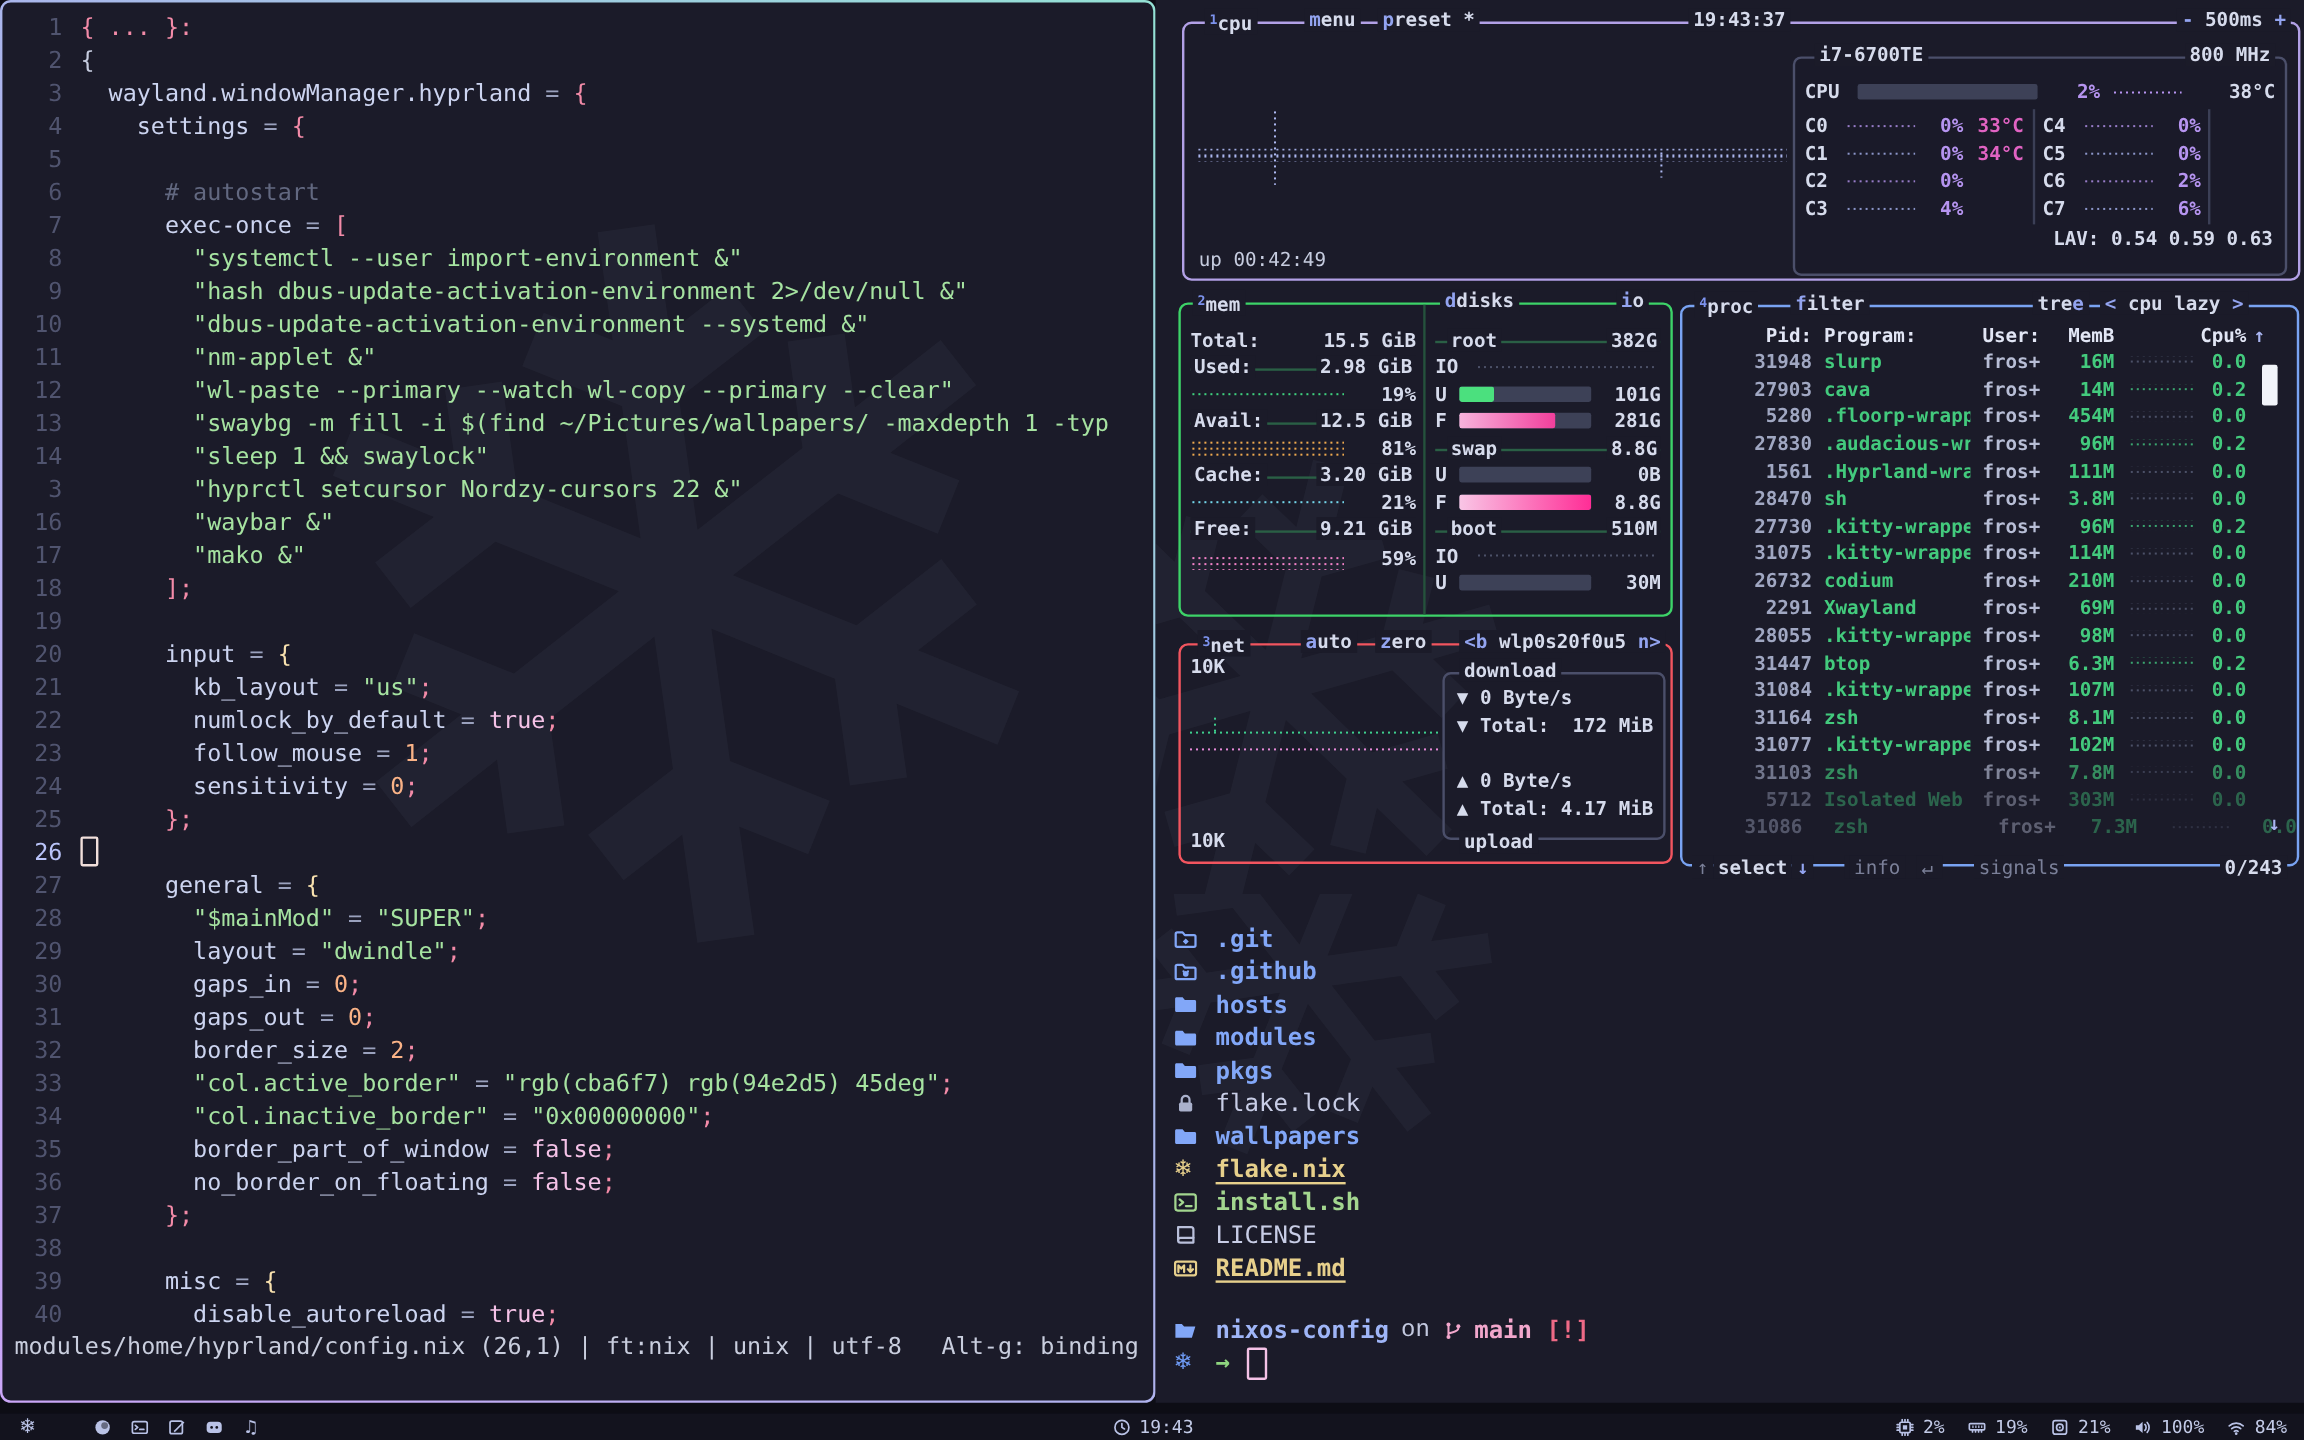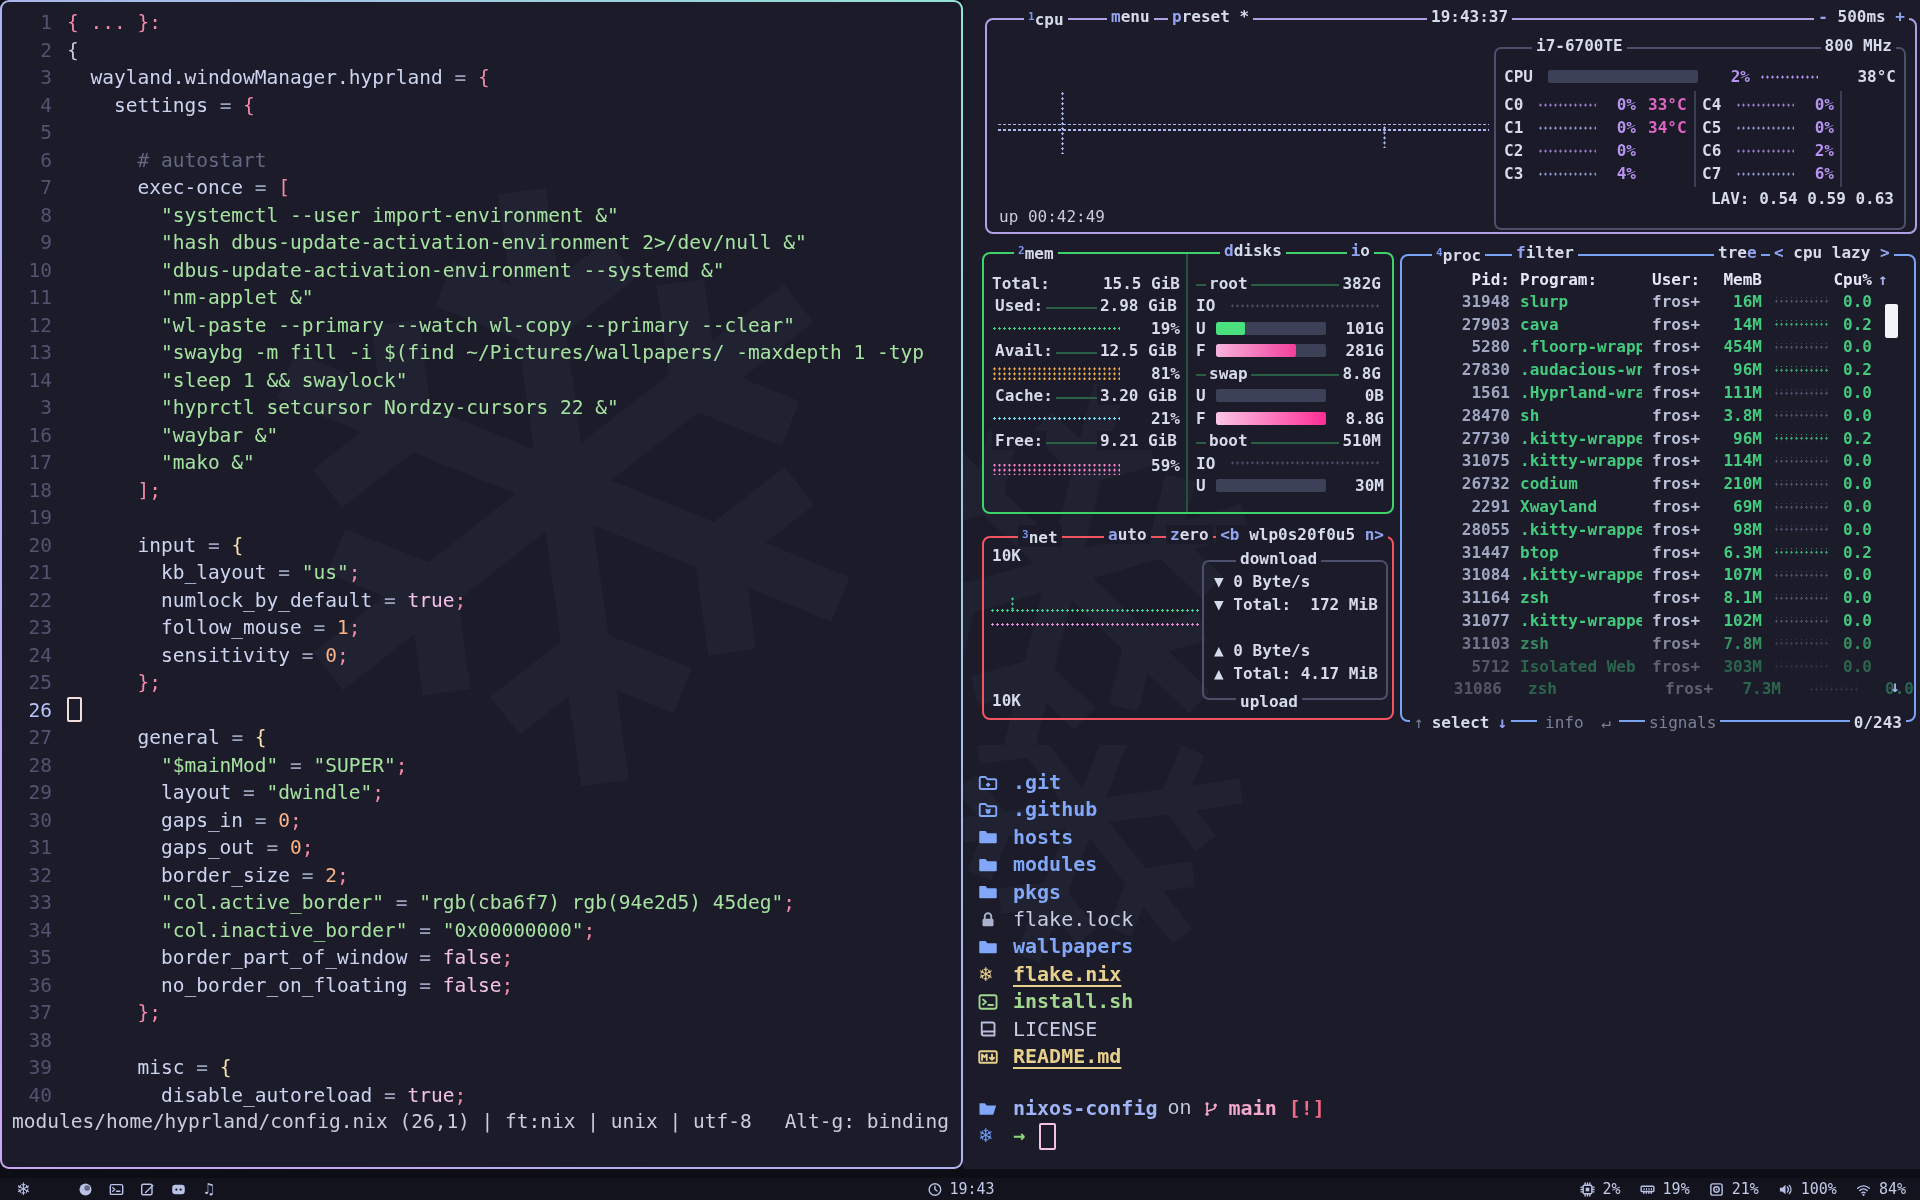--- a/index.html
+++ b/index.html
@@ -19,21 +19,21 @@
   .ltext{white-space:pre;}
   .tk-id{color:#ccd4f0;} .tk-op{color:#9aa1bd;} .tk-str{color:#a6e3a1;} .tk-num{color:#fab387;}
   .tk-bool{color:#f5c2e7;} .tk-com{color:#626880;} .tk-pb{color:#f38ba8;} .tk-yb{color:#f9e2af;} .tk-wb{color:#c6ccdf;}
   .cursor-block{display:inline-block;width:11px;height:21px;border:2px solid #f1dfdb;border-radius:2px;vertical-align:-4px;}
   #statusline{position:absolute;left:0;right:0;top:1106px;display:flex;justify-content:space-between;
     padding:0 12px 0 10px;color:#c9cede;z-index:1;}
 
   
   #btop{left:963px;top:0;width:957px;height:745px;font:16px/19px "DejaVu Sans Mono",monospace;font-weight:700;color:#d6dbec;}
   .bbox{position:absolute;border:2px solid;border-radius:8px;}
-  .bt{position:absolute;top:-13px;background:#1b1b29;padding:0 4px;white-space:pre;z-index:2;margin-left:20px;}
+  .bt{position:absolute;top:-13px;background:#1b1b29;padding:0 4px;white-space:pre;z-index:2;}
   .sup{font-size:11px;vertical-align:5px;color:#7d93ee;font-weight:700;}
   .key{color:#93a4f0;}
   .dimtxt{color:#7b8099;font-weight:400;}
   #cpu-box{left:22px;top:18px;width:928px;height:212px;border-color:#b2a0e6;}
   #i7-box{position:absolute;left:507px;top:27px;width:408px;height:179px;border:2px solid #4b4f6a;border-radius:7px;background:rgba(27,27,41,.6);}
   .dots{background-image:radial-gradient(circle,var(--dot) 1.15px,transparent 1.3px);background-size:5px 5px;background-position:0 60%;}
   .corerow{position:absolute;display:flex;align-items:center;height:23px;}
   .vdiv{position:absolute;width:2px;background:#3b3f56;}
   #mem-box{left:19px;top:252px;width:408px;height:258px;border-color:#3dd368;--lead:#2a5f45;}
   #net-box{left:19px;top:536px;width:408px;height:180px;border-color:#f2555f;}

